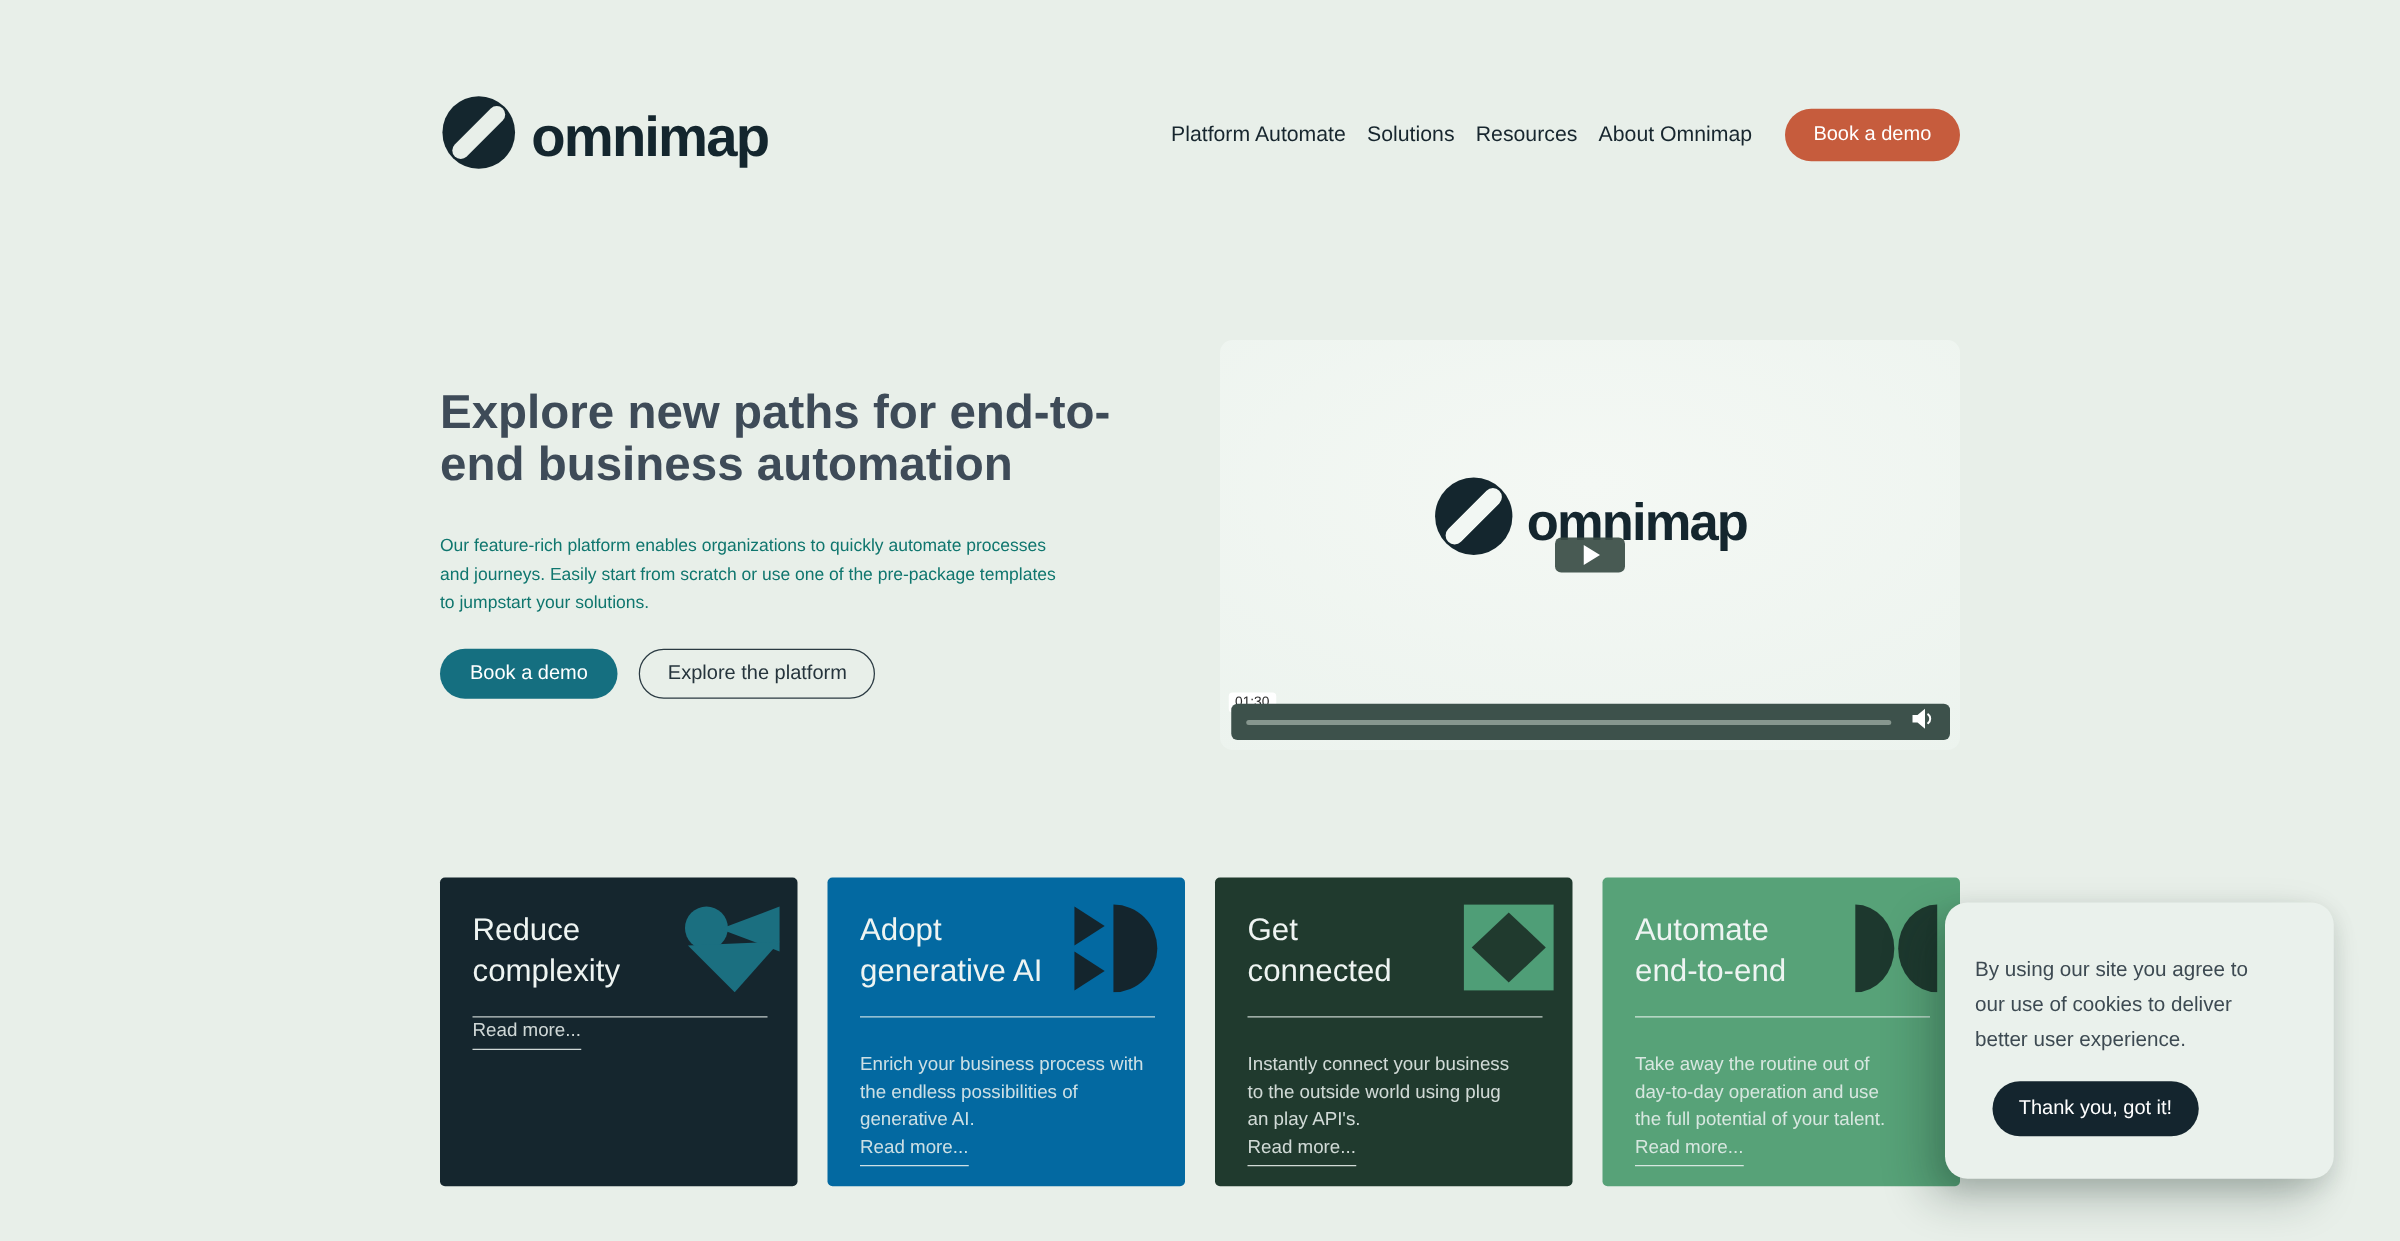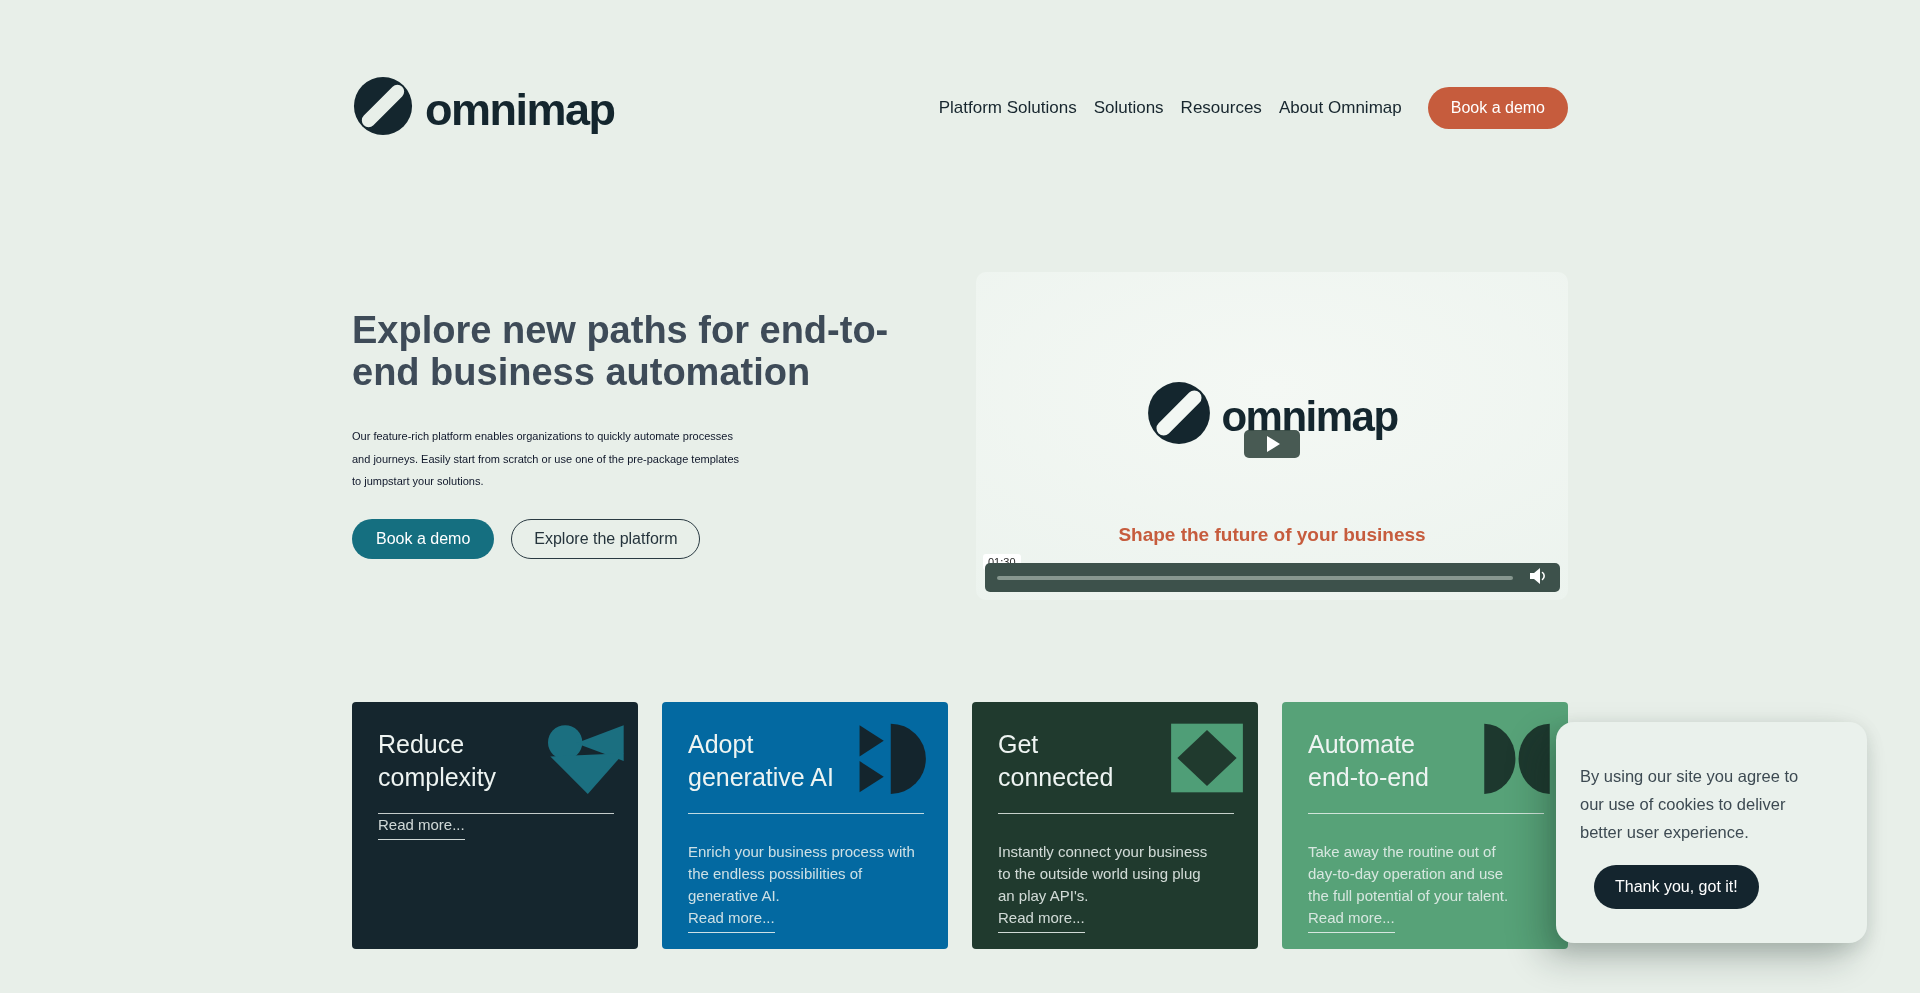--- a/index.html
+++ b/index.html
@@ -11,21 +11,21 @@
   .logo{display:flex;align-items:center;gap:11px;cursor:pointer;}
   .logo-text{font-size:45px;font-weight:600;color:#14262e;letter-spacing:-1.5px;transform:translateY(2px);}
   .nav{display:flex;align-items:center;gap:17px;}
   .nav-link{font-size:17px;color:#17262e;cursor:pointer;}
   .pill{border-radius:23px;cursor:pointer;display:inline-block;}
   .nav-cta{background:#c65c3d;color:#fff;font-size:16px;padding:12px 23px;margin-left:9px;}
 
   
   .pre{white-space:pre-line;}
   .hero-title{position:absolute;left:352px;top:309px;font-size:38px;line-height:42px;color:#3e4b58;font-weight:700;}
-  .hero-desc{position:absolute;left:352px;top:425px;font-size:11px;line-height:22.5px;color:#0f172a;}
+  .hero-desc{position:absolute;left:352px;top:425px;font-size:14px;line-height:22.5px;color:#0f766e;}
   .hero-ctas{position:absolute;left:352px;top:519px;display:flex;gap:17px;align-items:center;}
   .btn-primary{background:#156f80;color:#fff;font-size:16px;padding:11px 24px;}
   .btn-secondary{border:1.5px solid #2a3a42;color:#25343c;font-size:16px;padding:10px 22px;background:transparent;}
 
   
   .video{position:absolute;left:976px;top:272px;width:592px;height:328px;border-radius:10px;
          background:radial-gradient(90% 80% at 50% 35%, #f4f8f4 0%, #ecf3ee 100%);}
   .video-logo{position:absolute;top:108px;left:0;right:0;display:flex;justify-content:center;align-items:center;gap:9px;}
   .video-logo .logo-text{font-size:42px;}
   .play-btn{position:absolute;top:158px;left:50%;transform:translateX(-50%);width:56px;height:28px;border-radius:5px;
@@ -67,21 +67,21 @@
     <div class="logo">
       <span>
         <svg width="62" height="62" viewBox="0 0 64 64">
           <circle cx="32" cy="32" r="30" fill="#14262e"></circle>
           <rect x="4" y="25" width="56" height="14" rx="7" fill="#e8efe9" transform="rotate(-45 32 32)"></rect>
         </svg>
       </span>
       <span class="logo-text">omnimap</span>
     </div>
     <div class="nav">
-      <span class="nav-link">Platform Solutions</span>
+      <span class="nav-link">Platform Automate</span>
       <span class="nav-link">Solutions</span>
       <span class="nav-link">Resources</span>
       <span class="nav-link">About Omnimap</span>
       <span class="pill nav-cta">Book a demo</span>
     </div>
   </div>
 
   <h1 class="hero-title pre" style="margin:0;">Explore new paths for end-to-
 end business automation</h1>
   <p class="hero-desc pre" style="margin:0;">Our feature-rich platform enables organizations to quickly automate processes
@@ -98,21 +98,20 @@
         <svg width="66" height="66" viewBox="0 0 64 64">
           <circle cx="32" cy="32" r="30" fill="#14262e"></circle>
           <rect x="4" y="25" width="56" height="14" rx="7" fill="#f2f7f3" transform="rotate(-45 32 32)"></rect>
         </svg>
       </span>
       <span class="logo-text">omnimap</span>
     </div>
     <div class="play-btn">
       <span class="play-tri"></span>
     </div>
-    <div class="tagline">Shape the future of your business</div>
     <div class="time-tip">01:30</div>
     <div class="controls">
       <div class="progress"></div>
       <span>
         <svg width="20" height="18" viewBox="0 0 20 18">
           <path d="M2,6 L6,6 L12,1 L12,17 L6,12 L2,12 Z" fill="#ffffff"></path>
           <path d="M14.5,5.5 A4.5,4.5 0 0 1 14.5,12.5" stroke="#ffffff" stroke-width="1.6" fill="none" stroke-linecap="round"></path>
         </svg>
       </span>
     </div>

